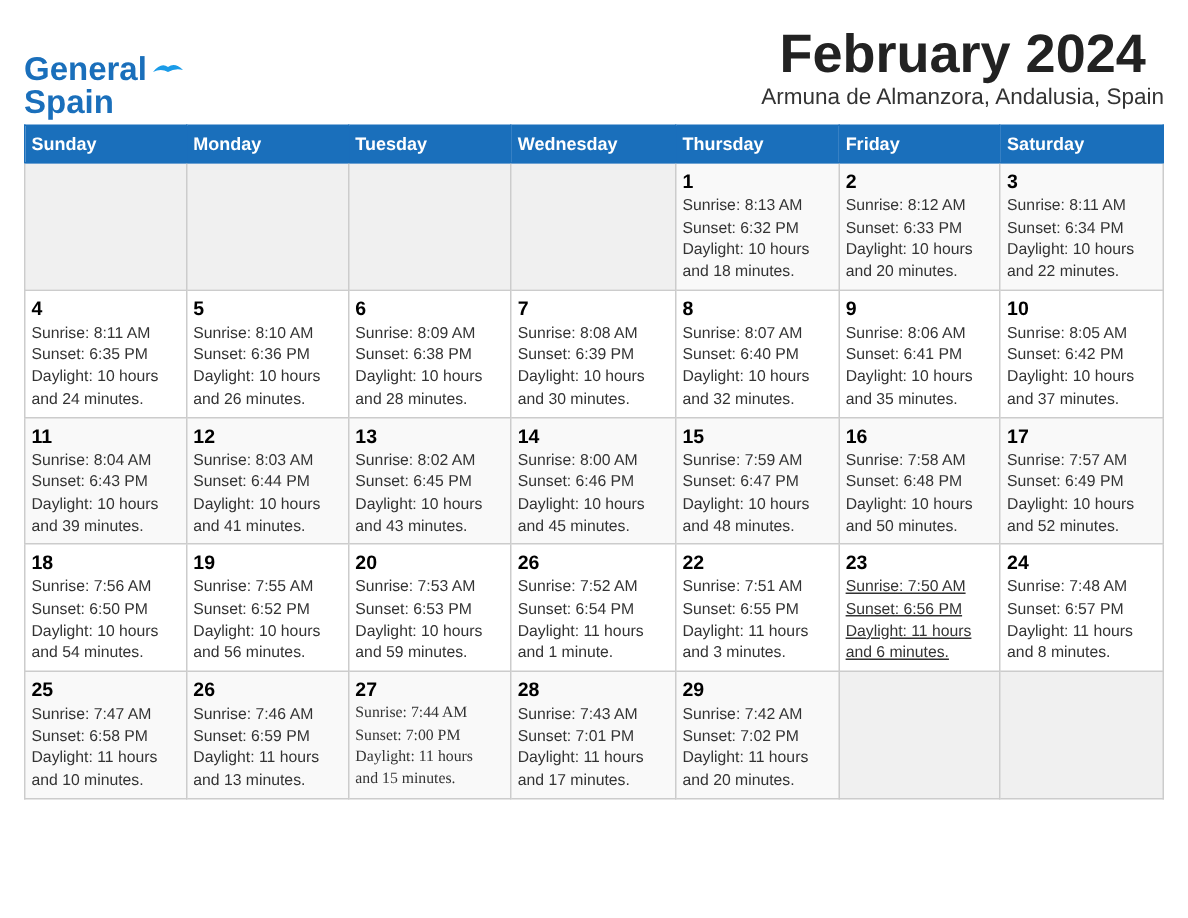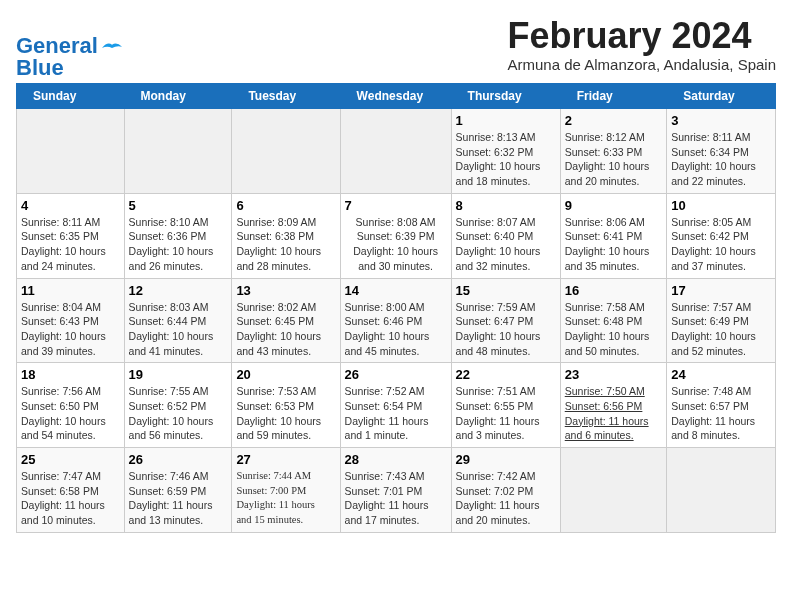--- a/index.html
+++ b/index.html
@@ -29,21 +29,21 @@
       line-height: 1;
     }
     .logo-text span.blue { color: #1a6fbb; }
     .logo-bird {
       width: 20px;
       height: 14px;
       margin-left: 42px;
       margin-top: -12px;
     }
     .title-area {
-      text-align: left;
+      text-align: center;
     }
     .month-title {
       font-size: 36px;
       font-weight: bold;
       color: #222;
       line-height: 1.1;
     }
     .location-title {
       font-size: 15px;
       color: #333;
@@ -51,21 +51,21 @@
     }
     table {
       width: 100%;
       border-collapse: collapse;
       font-size: 11px;
     }
     thead tr th {
       background-color: #1a6fbb;
       color: #fff;
       text-align: left;
-      padding: 5px 16px;
+      padding: 5px 4px;
       font-size: 12px;
       font-weight: bold;
       border: 1px solid #1a6fbb;
     }
     tbody tr td {
       border: 1px solid #ccc;
       vertical-align: top;
       padding: 4px 4px;
       min-height: 80px;
       width: 113px;
@@ -91,21 +91,21 @@
       background-color: #f0f0f0 !important;
     }
   </style>
 </head>
 <body>
 
 <div class="header-area">
   <div class="logo">
     <div style="display:flex; align-items:center;">
       <span class="logo-text">
-        <span class="blue">General</span><br><span class="blue">Blue</span>
+        <span class="blue">General</span><br><span class="blue">Spain</span>
       </span>
       <svg class="logo-bird" viewBox="0 0 30 20" style="margin-left:4px; margin-top:-18px;">
         <path d="M0,10 Q8,0 15,5 Q22,0 30,8 Q22,6 15,10 Q8,6 0,10Z" fill="#1a9be8"></path>
       </svg>
     </div>
   </div>
   <div class="title-area">
     <div class="month-title">February 2024</div>
     <div class="location-title">Armuna de Almanzora, Andalusia, Spain</div>
   </div>
@@ -168,21 +168,21 @@
         </td>
         <td>
           <span class="day-num">6</span>
           <div class="day-info" style="white-space: pre-line;">Sunrise: 8:09 AM
 Sunset: 6:38 PM
 Daylight: 10 hours
 and 28 minutes.</div>
         </td>
         <td>
           <span class="day-num">7</span>
-          <div class="day-info" style="white-space: pre-line; text-align: center;">Sunrise: 8:08 AM
+          <div class="day-info" style="white-space: pre-line;">Sunrise: 8:08 AM
 Sunset: 6:39 PM
 Daylight: 10 hours
 and 30 minutes.</div>
         </td>
         <td>
           <span class="day-num">8</span>
           <div class="day-info" style="white-space: pre-line;">Sunrise: 8:07 AM
 Sunset: 6:40 PM
 Daylight: 10 hours
 and 32 minutes.</div>

